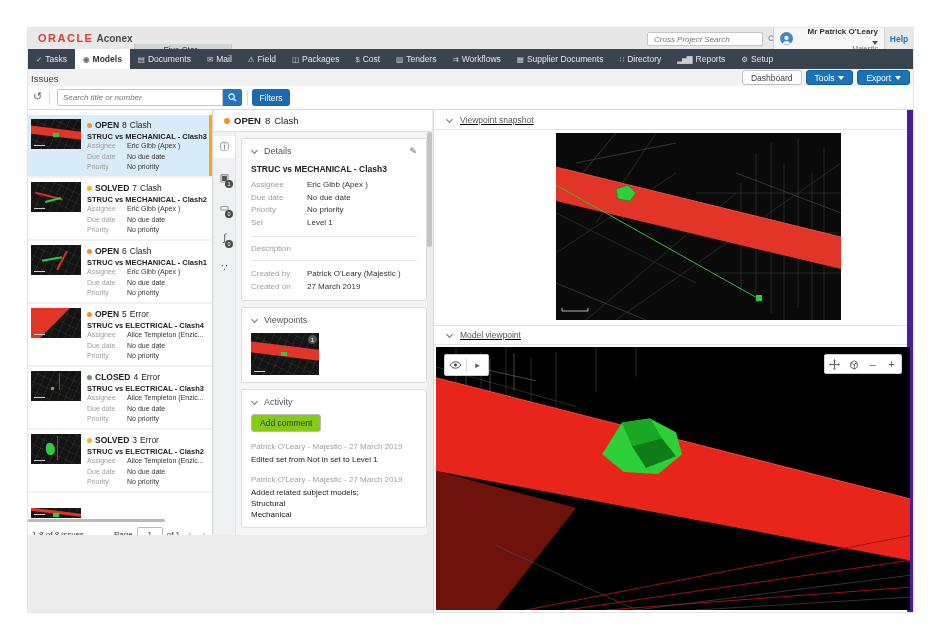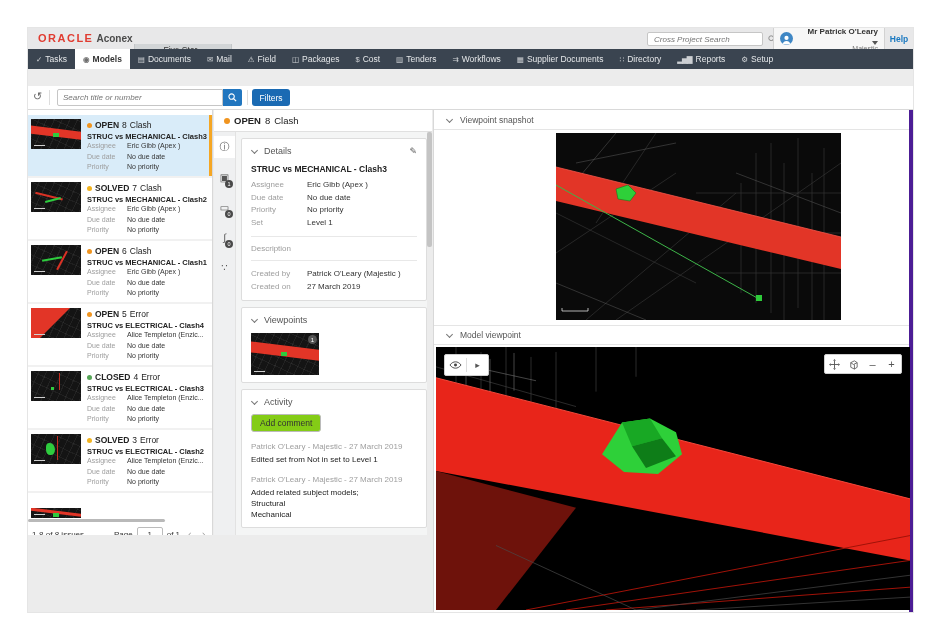--- a/index.html
+++ b/index.html
@@ -116,21 +116,21 @@
   .desc-label { font-size:8px; color:#9d9d9d; margin-bottom:3px; }
   .desc-val { font-size:8px; color:#333; word-break:break-all; }
   .vp-thumb { position:relative; width:68px; height:42px; margin-top:8px; }
   .vp-thumb .thumb { width:68px; height:42px; }
   .vp-badge { position:absolute; right:2px; top:2px; width:9px; height:9px; border-radius:50%; background:#555; color:#fff; font-size:6px; display:flex; align-items:center; justify-content:center; z-index:2; }
   .addc { display:inline-block; margin-top:7px; background:#84cc16; border:1px solid #bbb; border-radius:3px; font-size:8.5px; color:#333; padding:3px 8px; cursor:pointer; }
   .act-meta { font-size:8px; color:#9e9e9e; margin-top:10px; }
   .act-line { font-size:8px; color:#222; margin-top:4px; line-height:10px; }
 
   
-  .right-panel { position:absolute; left:405px; top:0; width:480px; height:502px; background:#fff; border-left:1px solid #d8d8d8; border-right:4px solid #4c1d95; }
+  .right-panel { position:absolute; left:405px; top:0; width:480px; height:502px; background:#fff; border-left:1px solid #d8d8d8; border-right:6px solid #4c1d95;text-decoration:underline; }
   .rsec-head { height:20px; display:flex; align-items:center; gap:7px; padding-left:12px; font-size:8.5px; color:#555; border-bottom:1px solid #e5e5e5; background:#fff; }
   .snapshot-wrap { position:relative; height:195px; }
   .snapshot { position:absolute; left:122px; top:3px; width:285px; height:187px; background:#000; }
   .rsec-head2 { border-top:1px solid #e5e5e5; }
   .viewer-wrap { position:relative; height:287px; }
   .viewer { position:absolute; left:2px; top:2px; width:474px; height:263px; background:#000; }
   .vt-left { position:absolute; left:8px; top:7px; height:22px; background:#fff; border:1px solid #cfcfcf; border-radius:2px; display:flex; align-items:center; z-index:3; }
   .vt-cell { width:21px; height:100%; display:flex; align-items:center; justify-content:center; cursor:pointer; color:#555; font-size:9px; }
   .vt-sep { width:1px; height:14px; background:#ddd; }
   .vt-right { position:absolute; right:8px; top:7px; height:20px; background:#fff; border:1px solid #cfcfcf; border-radius:2px; display:flex; align-items:center; z-index:3; }
@@ -224,20 +224,36 @@
     <div class="nav-item">
         <span class="nav-ic">▂▅▇</span>
         <span>Reports</span>
       </div>
     <div class="nav-item">
         <span class="nav-ic">⚙</span>
         <span>Setup</span>
       </div>
   </div>
 
+  <div class="subrow">
+    <div class="page-title">Issues</div>
+    <div class="subrow-buttons">
+      <div class="btn btn-light">
+          <span>Dashboard</span>
+        </div>
+      <div class="btn btn-blue">
+          <span>Tools</span>
+          <span class="caret"></span>
+        </div>
+      <div class="btn btn-blue">
+          <span>Export</span>
+          <span class="caret"></span>
+        </div>
+    </div>
+  </div>
 
   <div class="toolrow">
     <div class="refresh">↺</div>
     <div class="tooldiv" style="left:21px;"></div>
     <div class="srch">
       <input type="text" placeholder="Search title or number" style="">
     </div>
     <div class="srch-btn">
       <span style="display:flex;">
         <svg viewBox="0 0 10 10" width="9" height="9">

